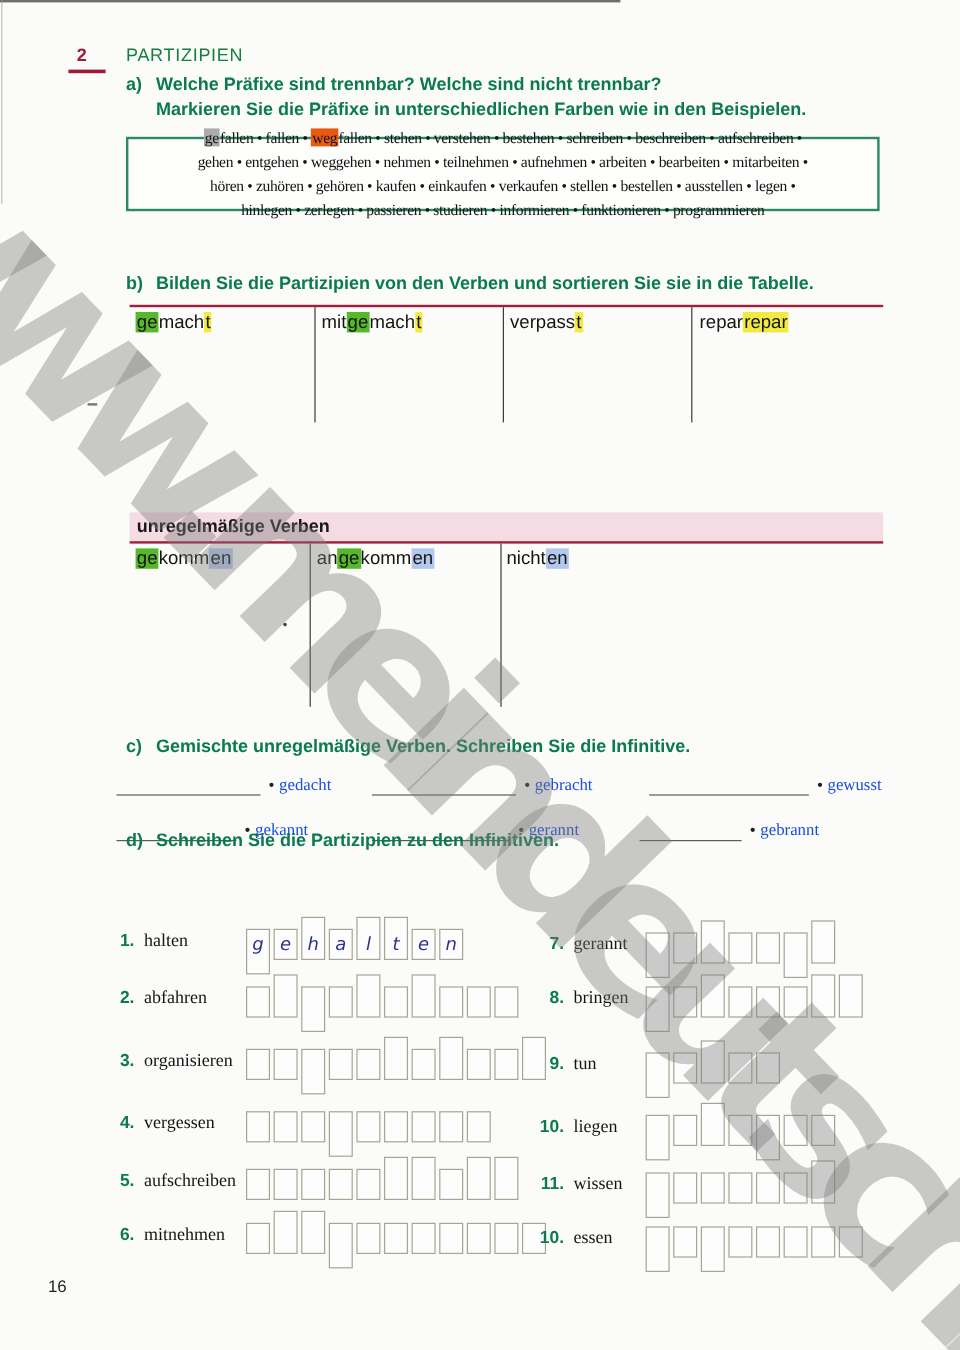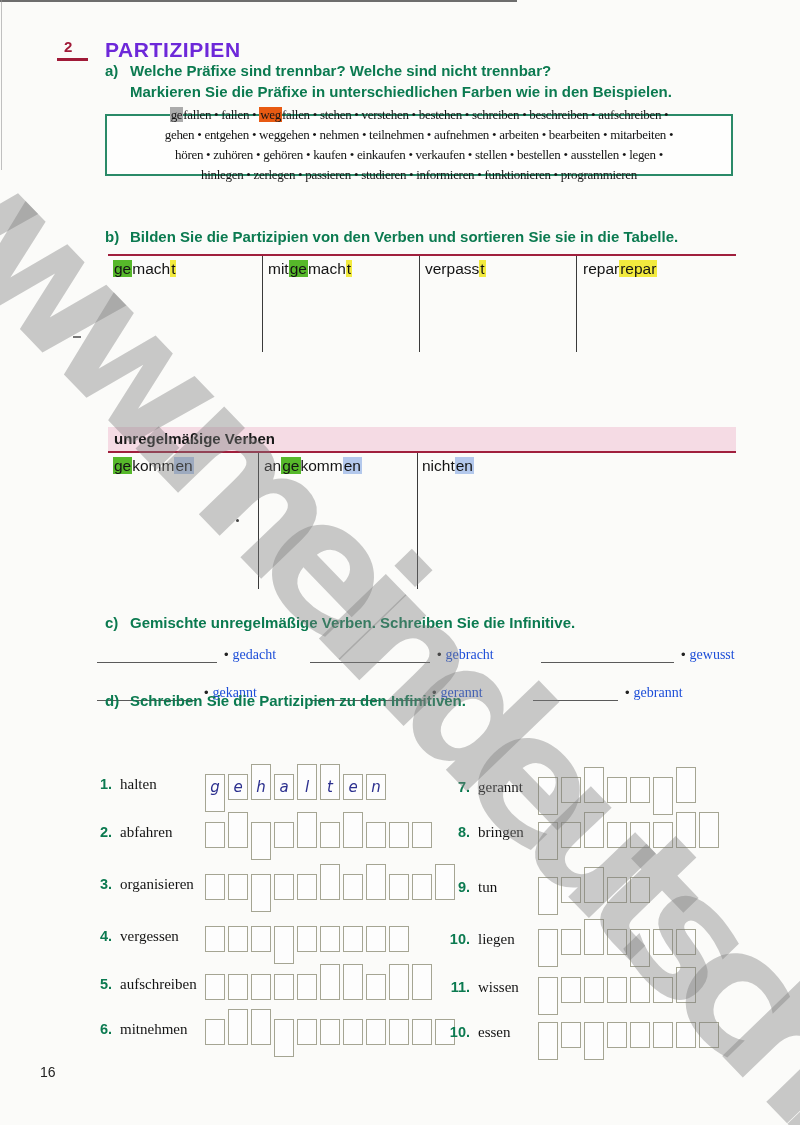--- a/index.html
+++ b/index.html
@@ -14,21 +14,21 @@
   .scan-dot{position:absolute;left:236px;top:519px;width:3px;height:3px;background:#444;border-radius:50%;}
   
   .watermark{
     position:absolute;left:-20px;top:60px;z-index:50;pointer-events:none;
     font-family:"DejaVu Sans",sans-serif;font-weight:700;font-size:170px;letter-spacing:-30px;
     color:rgba(125,125,125,.40);white-space:nowrap;transform:rotate(46deg);transform-origin:top left;
   }
   
   .ex-number{position:absolute;left:64px;top:38px;font-size:15px;font-weight:bold;color:#a01a38;}
   .ex-number-rule{position:absolute;left:57px;top:58px;width:31px;height:3px;background:#a01a38;}
-  .page-title{position:absolute;left:105px;top:38px;font-size:21px;font-weight:bold;color:#6d28d9;letter-spacing:.6px;}
+  .page-title{position:absolute;left:105px;top:38px;font-size:15px;font-weight:normal;color:#15803d;letter-spacing:.6px;}
   
   .instr{font-size:15px;font-weight:bold;color:#0b7a50;line-height:21px;}
   .instr .lbl{display:inline-block;width:25px;}
   .ex-a{position:absolute;left:105px;top:60px;}
   .ex-a .l2{padding-left:25px;}
   .ex-b{position:absolute;left:105px;top:226px;}
   .ex-c-h{position:absolute;left:105px;top:612px;}
   .ex-d-h{position:absolute;left:105px;top:690px;}
   
   .verb-box{

